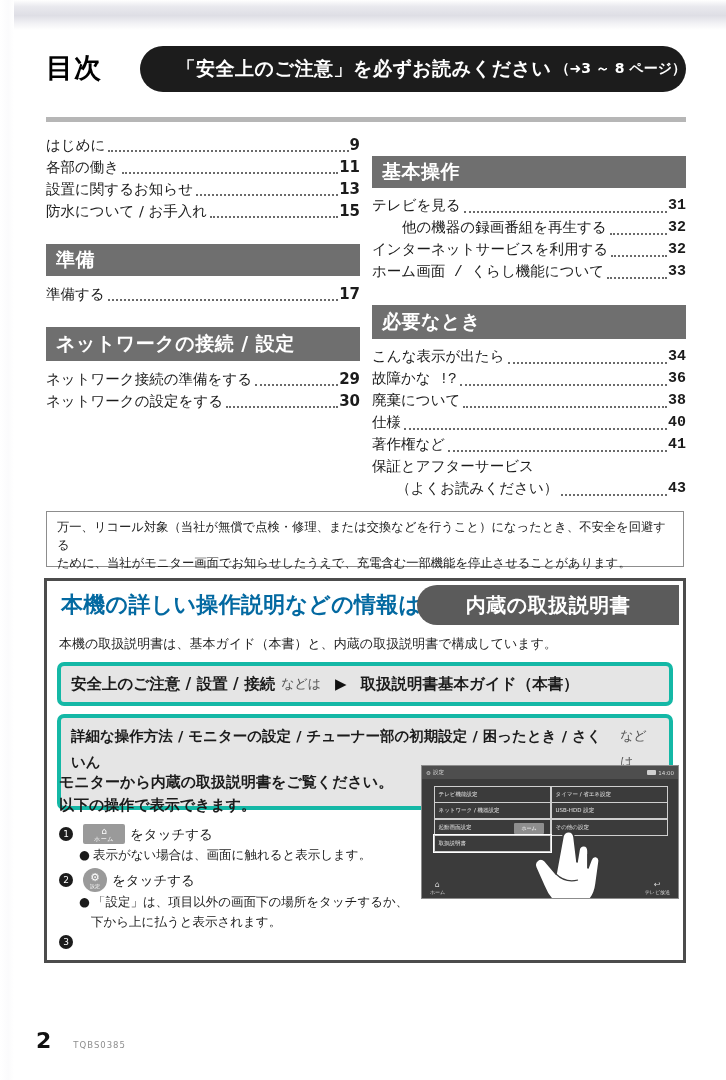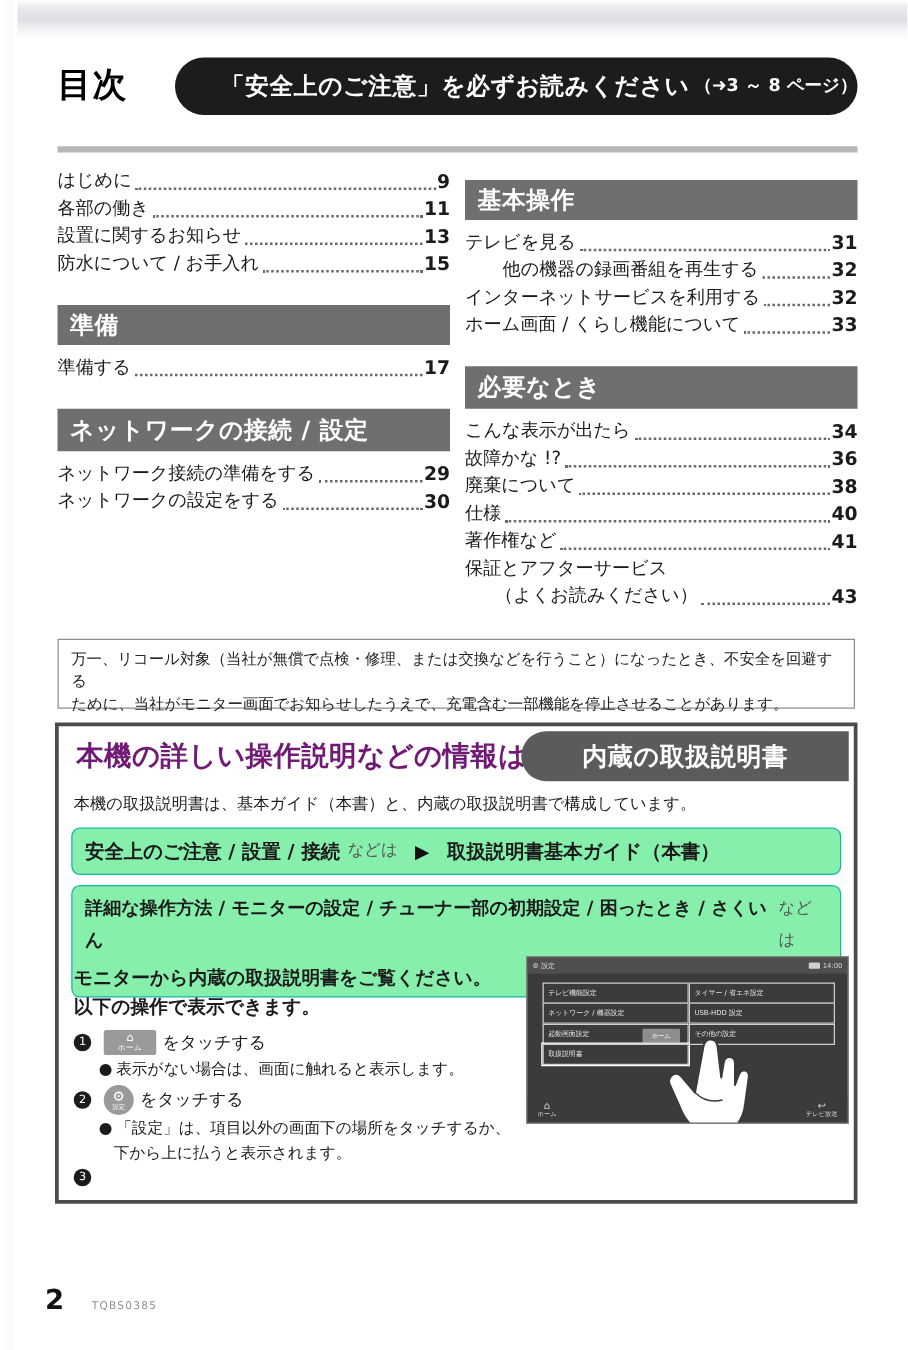--- a/index.html
+++ b/index.html
@@ -35,21 +35,21 @@
   .safety-pill .sub{font-size:14px;font-weight:bold;margin-left:4px;letter-spacing:0;}
 
   .hrule{
     position:absolute;left:46px;top:117px;width:640px;height:5px;
     background:#b6b6b6;
   }
 
   
   .col{position:absolute;width:314px;}
   .col-left{left:46px;top:134px;}
-  .col-right{left:372px;top:144px;}
+  .col-right{left:372px;top:156px;font-family:Liberation Mono, monospace;}
 
   .sect-head{
     height:32px;background:#6f6f6f;color:#fff;display:flex;align-items:center;
     padding-left:10px;font-size:19px;font-weight:bold;letter-spacing:0.5px;
     margin-bottom:7px;
   }
   .sect-head.tall{height:34px;}
 
   .toc-list{margin:0;padding:0;list-style:none;}
   .toc-row{
@@ -76,35 +76,35 @@
   
   .panel{
     position:absolute;left:44px;top:578px;width:642px;height:385px;
     border:3px solid #4c4c4c;box-sizing:border-box;background:#fff;
   }
   .panel-head{
     position:relative;height:40px;margin:4px 4px 0 4px;
     background:#ffffff;display:flex;align-items:center;
   }
   .panel-title{
-    font-size:22px;font-weight:bold;margin-left:10px;letter-spacing:0.3px;color:#701a75;
+    font-size:22px;font-weight:bold;margin-left:10px;letter-spacing:0.3px;color:#0369a1;
   }
   .panel-badge{
     position:absolute;right:0;top:0;height:40px;width:262px;
     background:#5b5b5b;color:#fff;border-radius:20px 0 0 20px;
     display:flex;align-items:center;justify-content:center;
     font-size:20px;font-weight:bold;letter-spacing:0.5px;
   }
   .panel-desc{
     margin:9px 12px 0 12px;font-size:13px;line-height:20px;color:#1d1d1d;
   }
 
   .route{
-    margin:8px 10px 0 10px;border:1px solid #14b8a6;border-radius:7px;
-    background:#86efac;box-sizing:border-box;padding:5px 10px;
+    margin:8px 10px 0 10px;border:4px solid #14b8a6;border-radius:7px;
+    background:#e5e5e5;box-sizing:border-box;padding:5px 10px;
   }
   .route-line{display:flex;align-items:center;font-size:15.5px;font-weight:bold;line-height:26px;}
   .route-line .soft{font-weight:normal;font-size:13px;color:#555;margin-left:6px;}
   .route .arrow{margin:0 14px;font-size:15px;color:#111;}
   .route-line.right{justify-content:flex-end;}
   .route2 .route-line.first{font-size:14.5px;}
 
   
   .steps{position:absolute;left:12px;top:190px;width:360px;}
   .steps .lead{font-size:15px;font-weight:bold;line-height:23px;margin-bottom:6px;}

